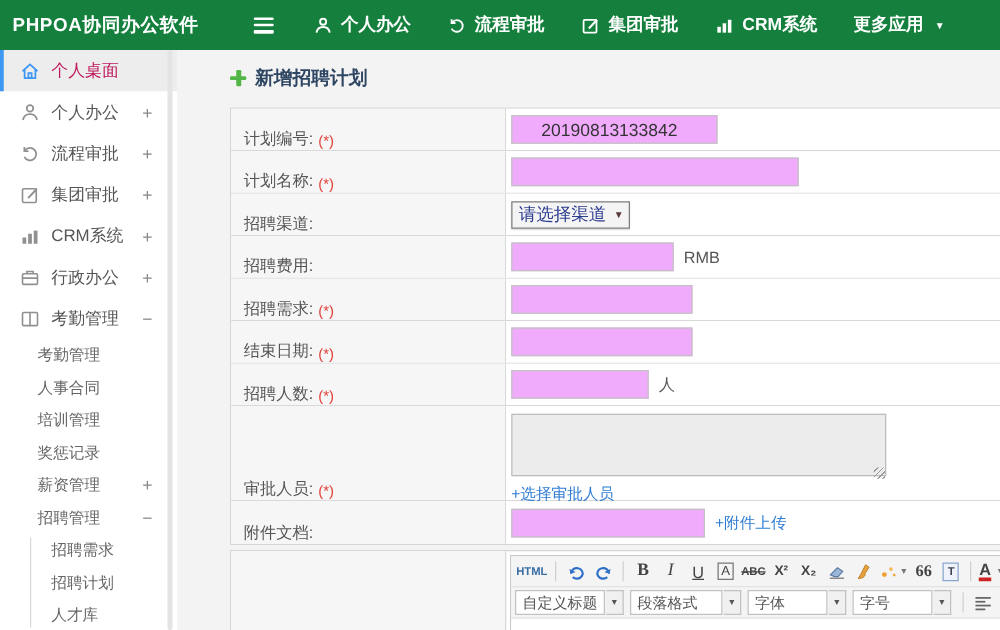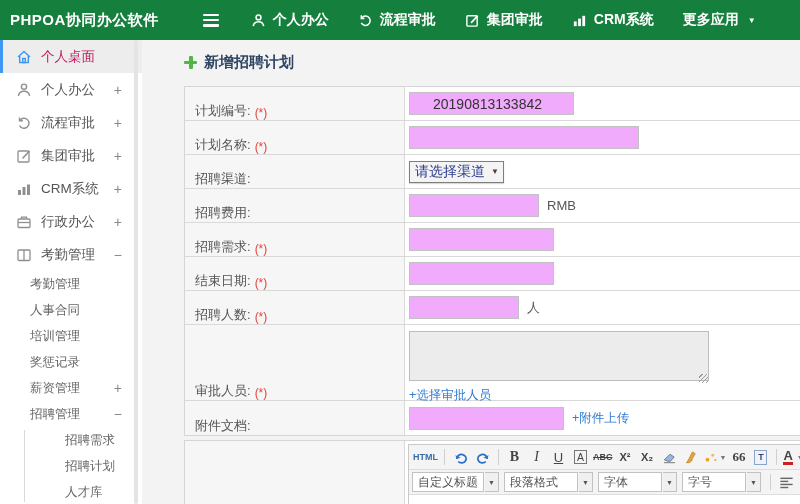--- a/index.html
+++ b/index.html
@@ -31,21 +31,21 @@
   .side-item.active { background:#ededed; border-left-color:#3e97f2; color:#be185d; }
   .side-item.active .sicon { color:#3e97f2; }
   .expander { position:absolute; right:20px; top:50%; transform:translateY(-50%);
     font-size:14px; color:#888; font-weight:normal; }
   .sub-item { position:relative; height:26px; display:flex; align-items:center;
     padding-left:30px; font-size:12.5px; color:#666; cursor:pointer; }
   .sub2-group { position:relative; }
   .sub2-group:before { content:""; position:absolute; left:24px; top:3px; bottom:3px;
     width:1px; background:#d9d9d9; }
   .sub2-item { position:relative; height:26px; display:flex; align-items:center;
-    padding-left:65px; font-size:12.5px; color:#666; cursor:pointer; }
+    padding-left:41px; font-size:12.5px; color:#666; cursor:pointer; }
 
   
   .content { position:absolute; left:142px; top:40px; width:658px; height:464px;
     background:#f3f3f3; overflow:hidden; }
   .title-row { margin:12px 0 0 42px; height:20px; display:flex; align-items:center; gap:7px; }
   .plus-icon { position:relative; width:13px; height:13px; display:inline-block; }
   .plus-icon:before { content:""; position:absolute; left:0; top:5px; width:13px; height:3.5px;
     background:#52b646; border-radius:1px; }
   .plus-icon:after { content:""; position:absolute; left:5px; top:0; width:3.5px; height:13px;
     background:#52b646; border-radius:1px; }

